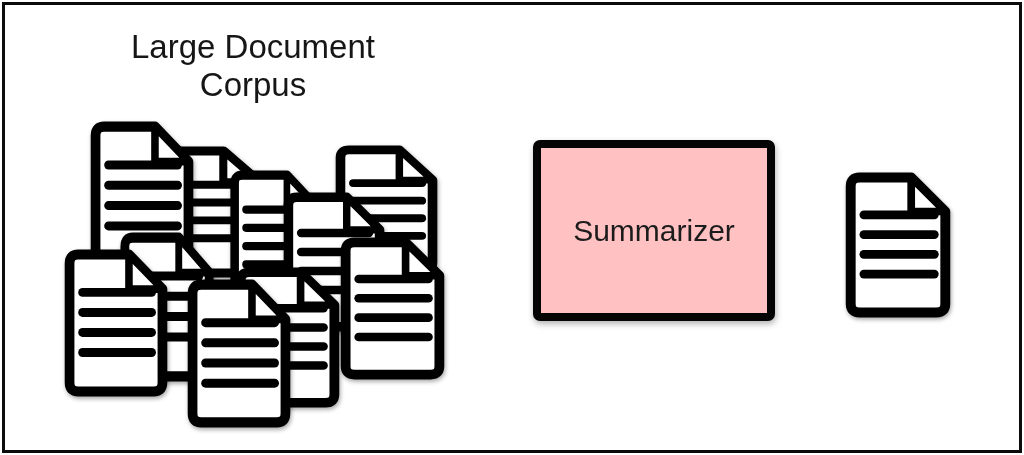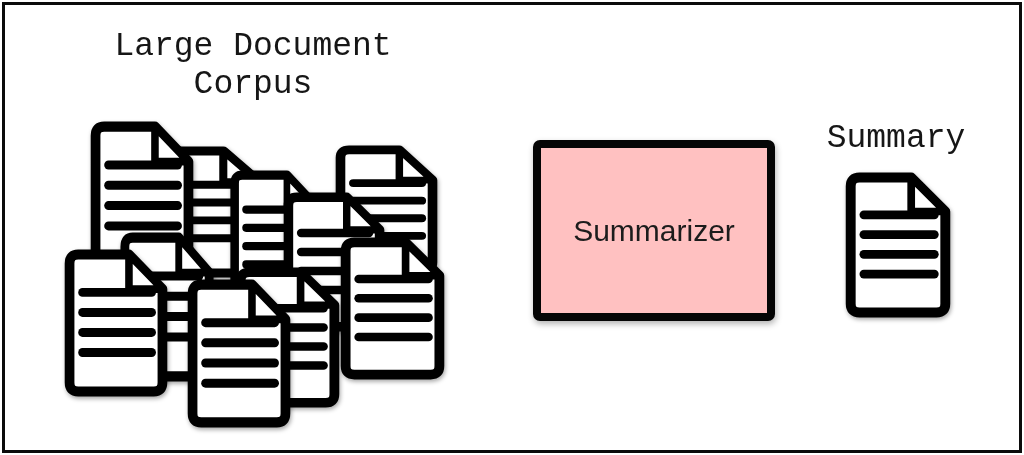--- a/index.html
+++ b/index.html
@@ -20,21 +20,20 @@
   }
   .label {
     position: absolute;
     text-align: center;
     font-size: 33px;
     line-height: 38px;
     font-weight: 400;
     letter-spacing: 0px;
     color: #161616;
     white-space: pre-line;
-    font-family: Liberation Mono, monospace;
   }
   #corpus-title { left: 93px; top: 28px; width: 320px; }
   #summary-title { left: 816px; top: 120px; width: 160px; }
   #pile-svg {
     position: absolute;
     left: 0; top: 0;
     width: 1024px; height: 455px;
   }
   .doc-use { filter: drop-shadow(1px 2px 2px rgba(0,0,0,0.35)); }
   #summarizer-box {
@@ -90,19 +89,18 @@
     <use class="doc-use" href="#doc-icon" transform="translate(338,237) scale(1.09,1.075)" width="100" height="133"></use>
     <use class="doc-use" href="#doc-icon" transform="translate(62,249) scale(1.08,1.113)" width="100" height="133"></use>
     <use class="doc-use" href="#doc-icon" transform="translate(233,267) scale(1.09,1.060)" width="100" height="133"></use>
     <use class="doc-use" href="#doc-icon" transform="translate(185,279) scale(1.08,1.120)" width="100" height="133"></use>
   </svg>
 
   <div id="summarizer-box">
     <span>Summarizer</span>
   </div>
 
-  <div id="summary-title" class="label">Summary</div>
 
   <svg id="summary-doc-svg" viewBox="0 0 100 133" preserveAspectRatio="none" aria-hidden="true">
     <use href="#doc-icon" width="100" height="133"></use>
   </svg>
 
 </div>
 
 </body></html>

